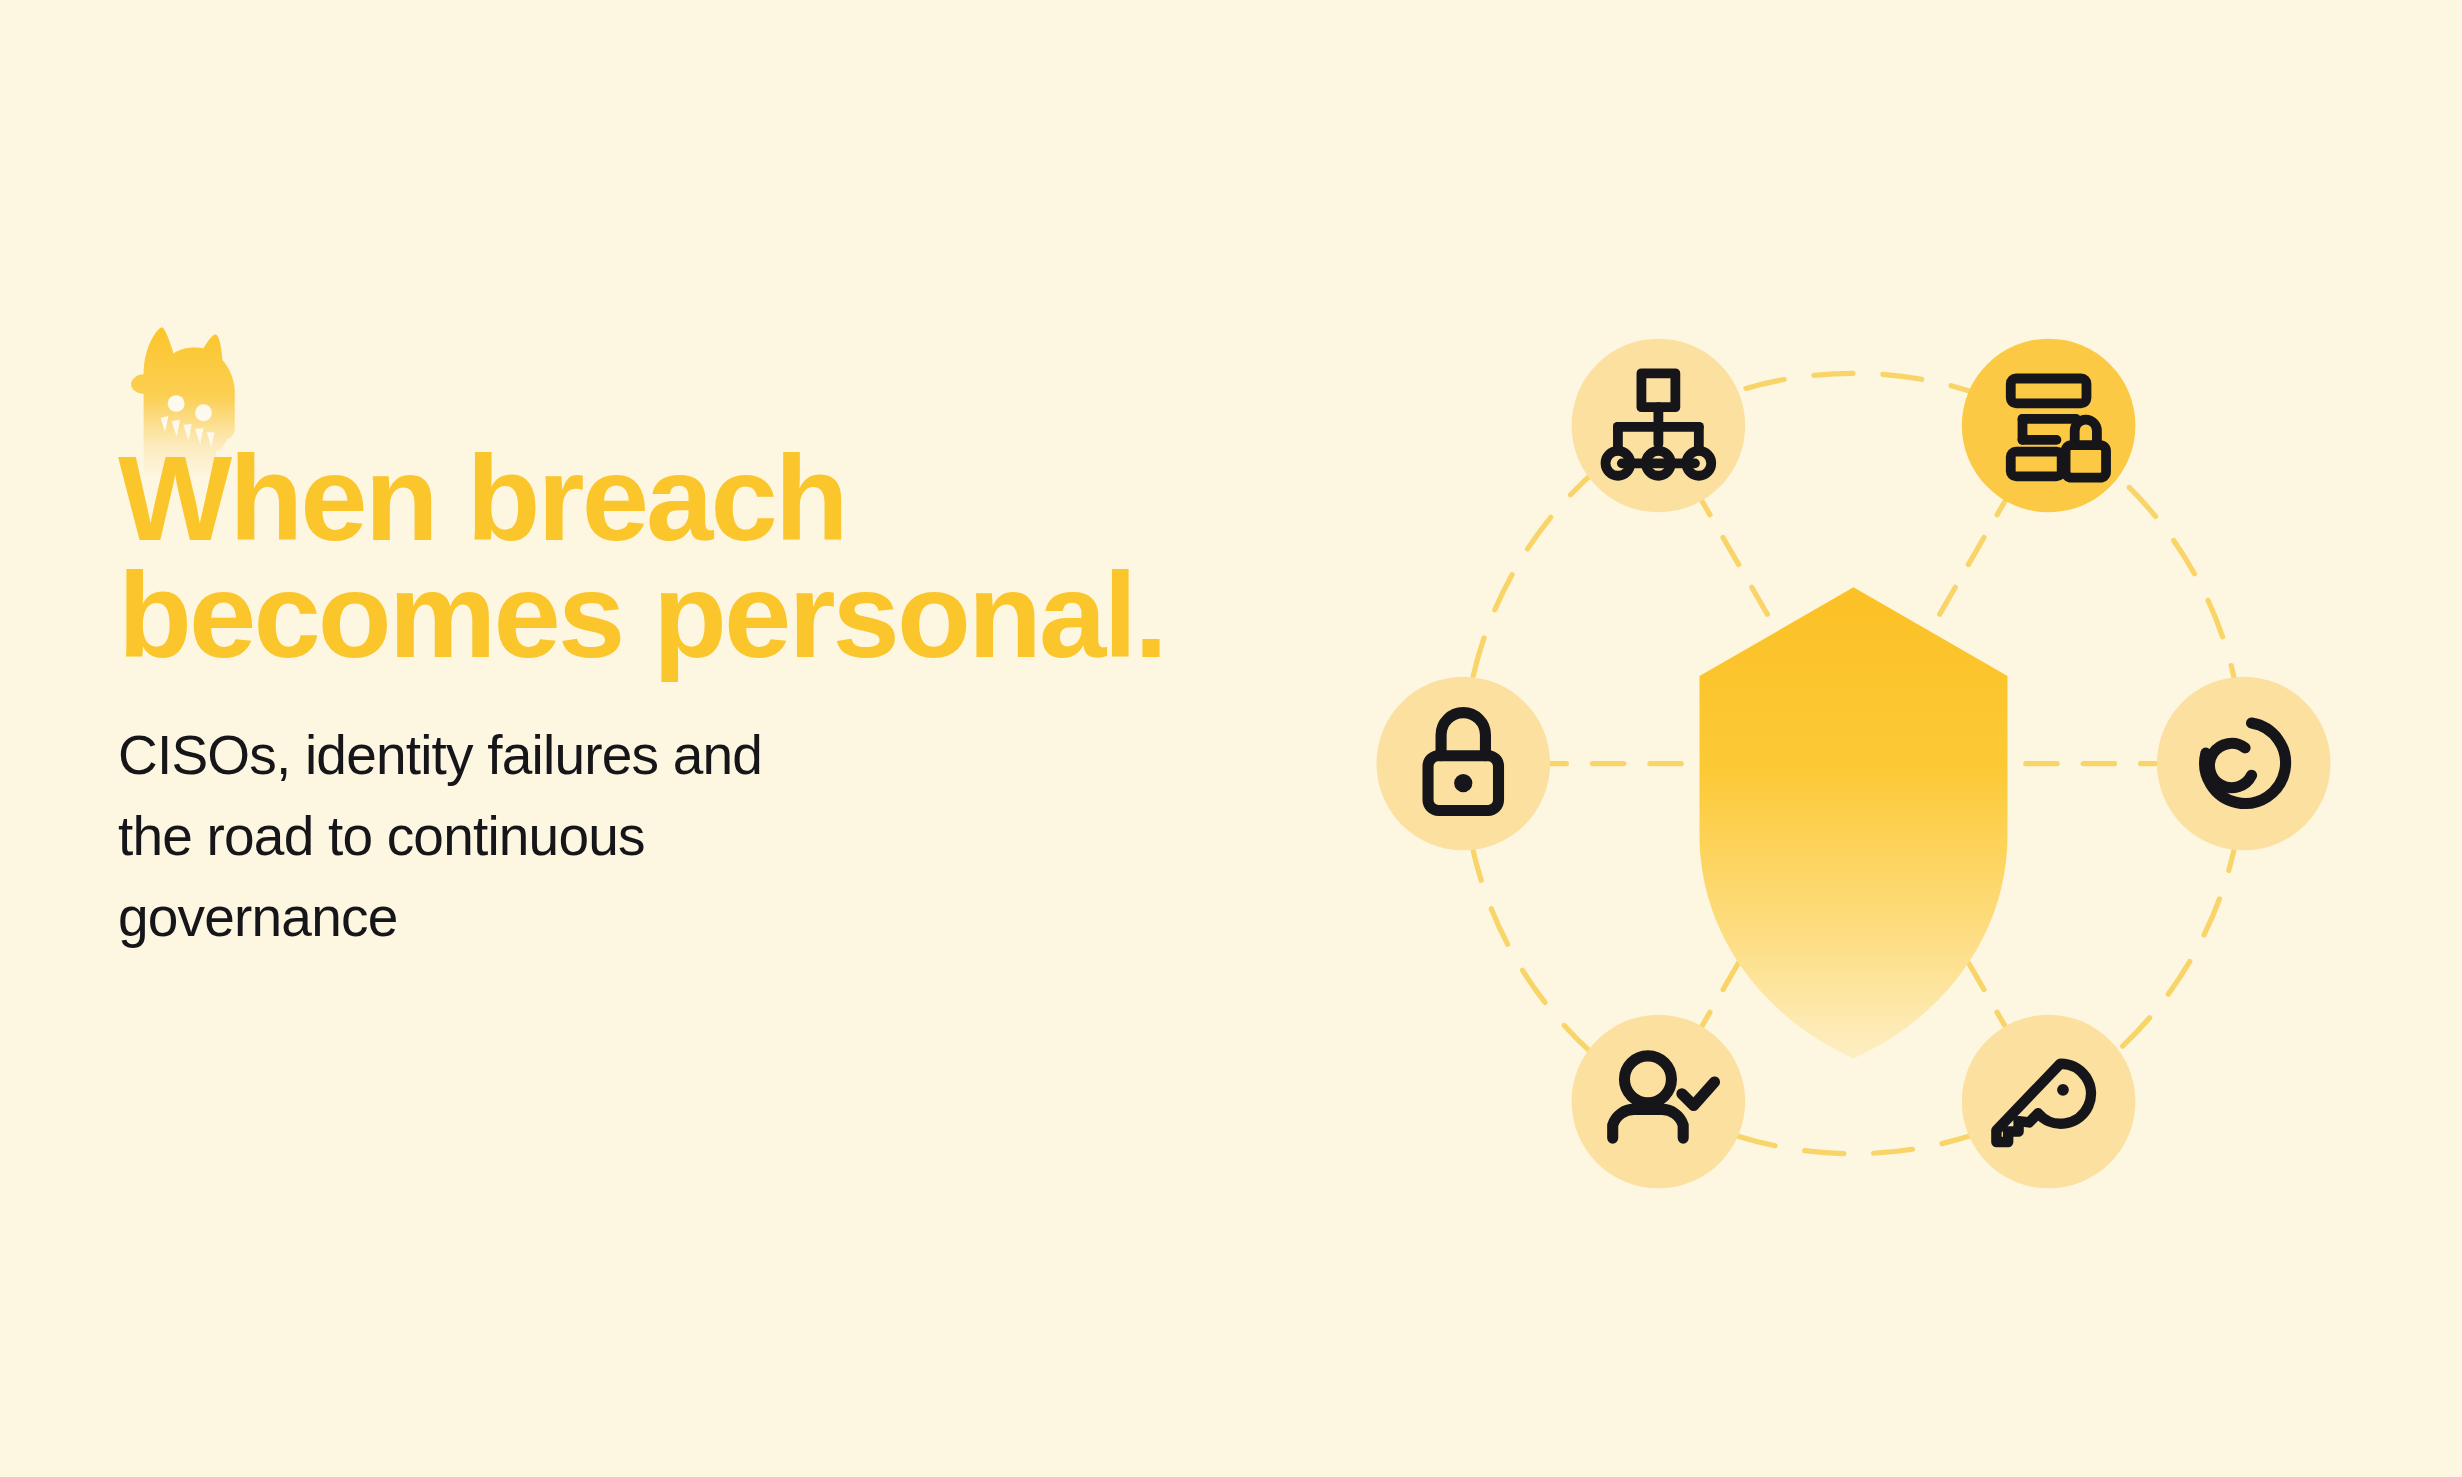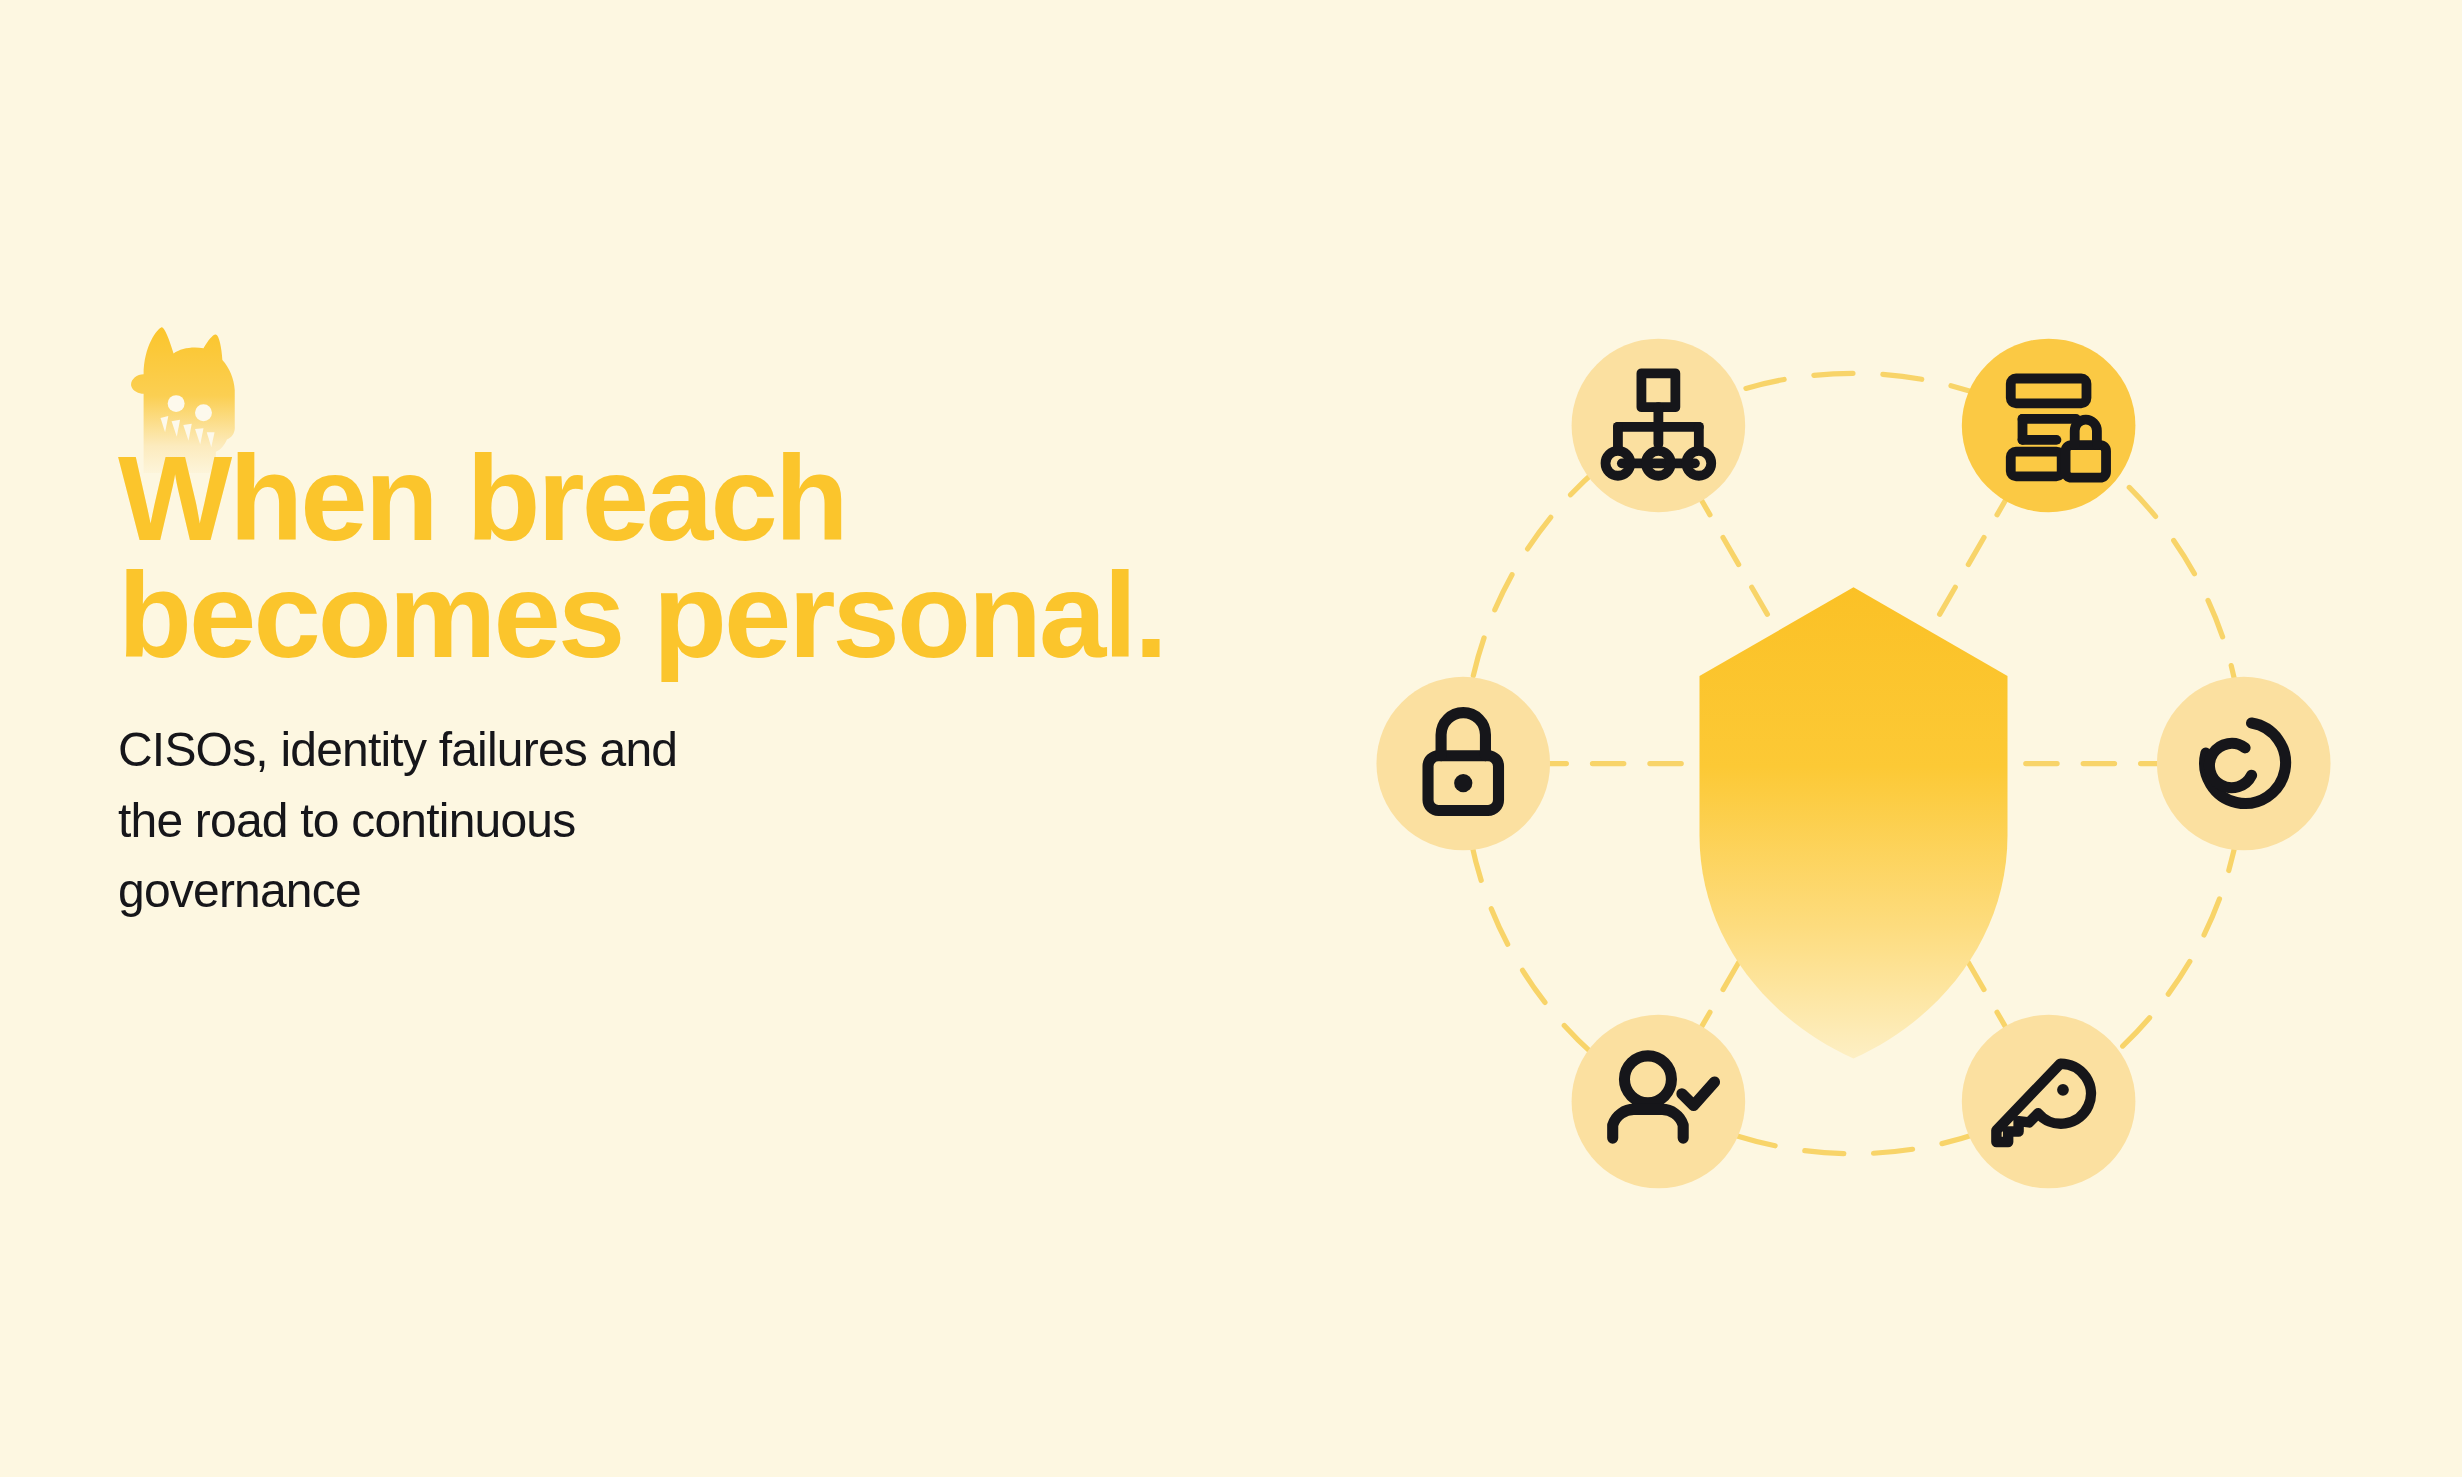--- a/index.html
+++ b/index.html
@@ -38,21 +38,21 @@
     letter-spacing:-2.9px;
     color:#FBC52C;
     font-family:"Liberation Sans", sans-serif;
     font-stretch:condensed;
     white-space:pre-line;
   }
   .subhead {
     position:absolute;
     left:0; top:408px;
     width:1097px;
-    font-size:48px;
+    font-size:55px;
     line-height:1.47;
     font-weight:400;
     letter-spacing:-0.8px;
     color:#16161A;
     font-family:"Liberation Sans", sans-serif;
     white-space:pre-line;
   }
 
   
   .diagram {

